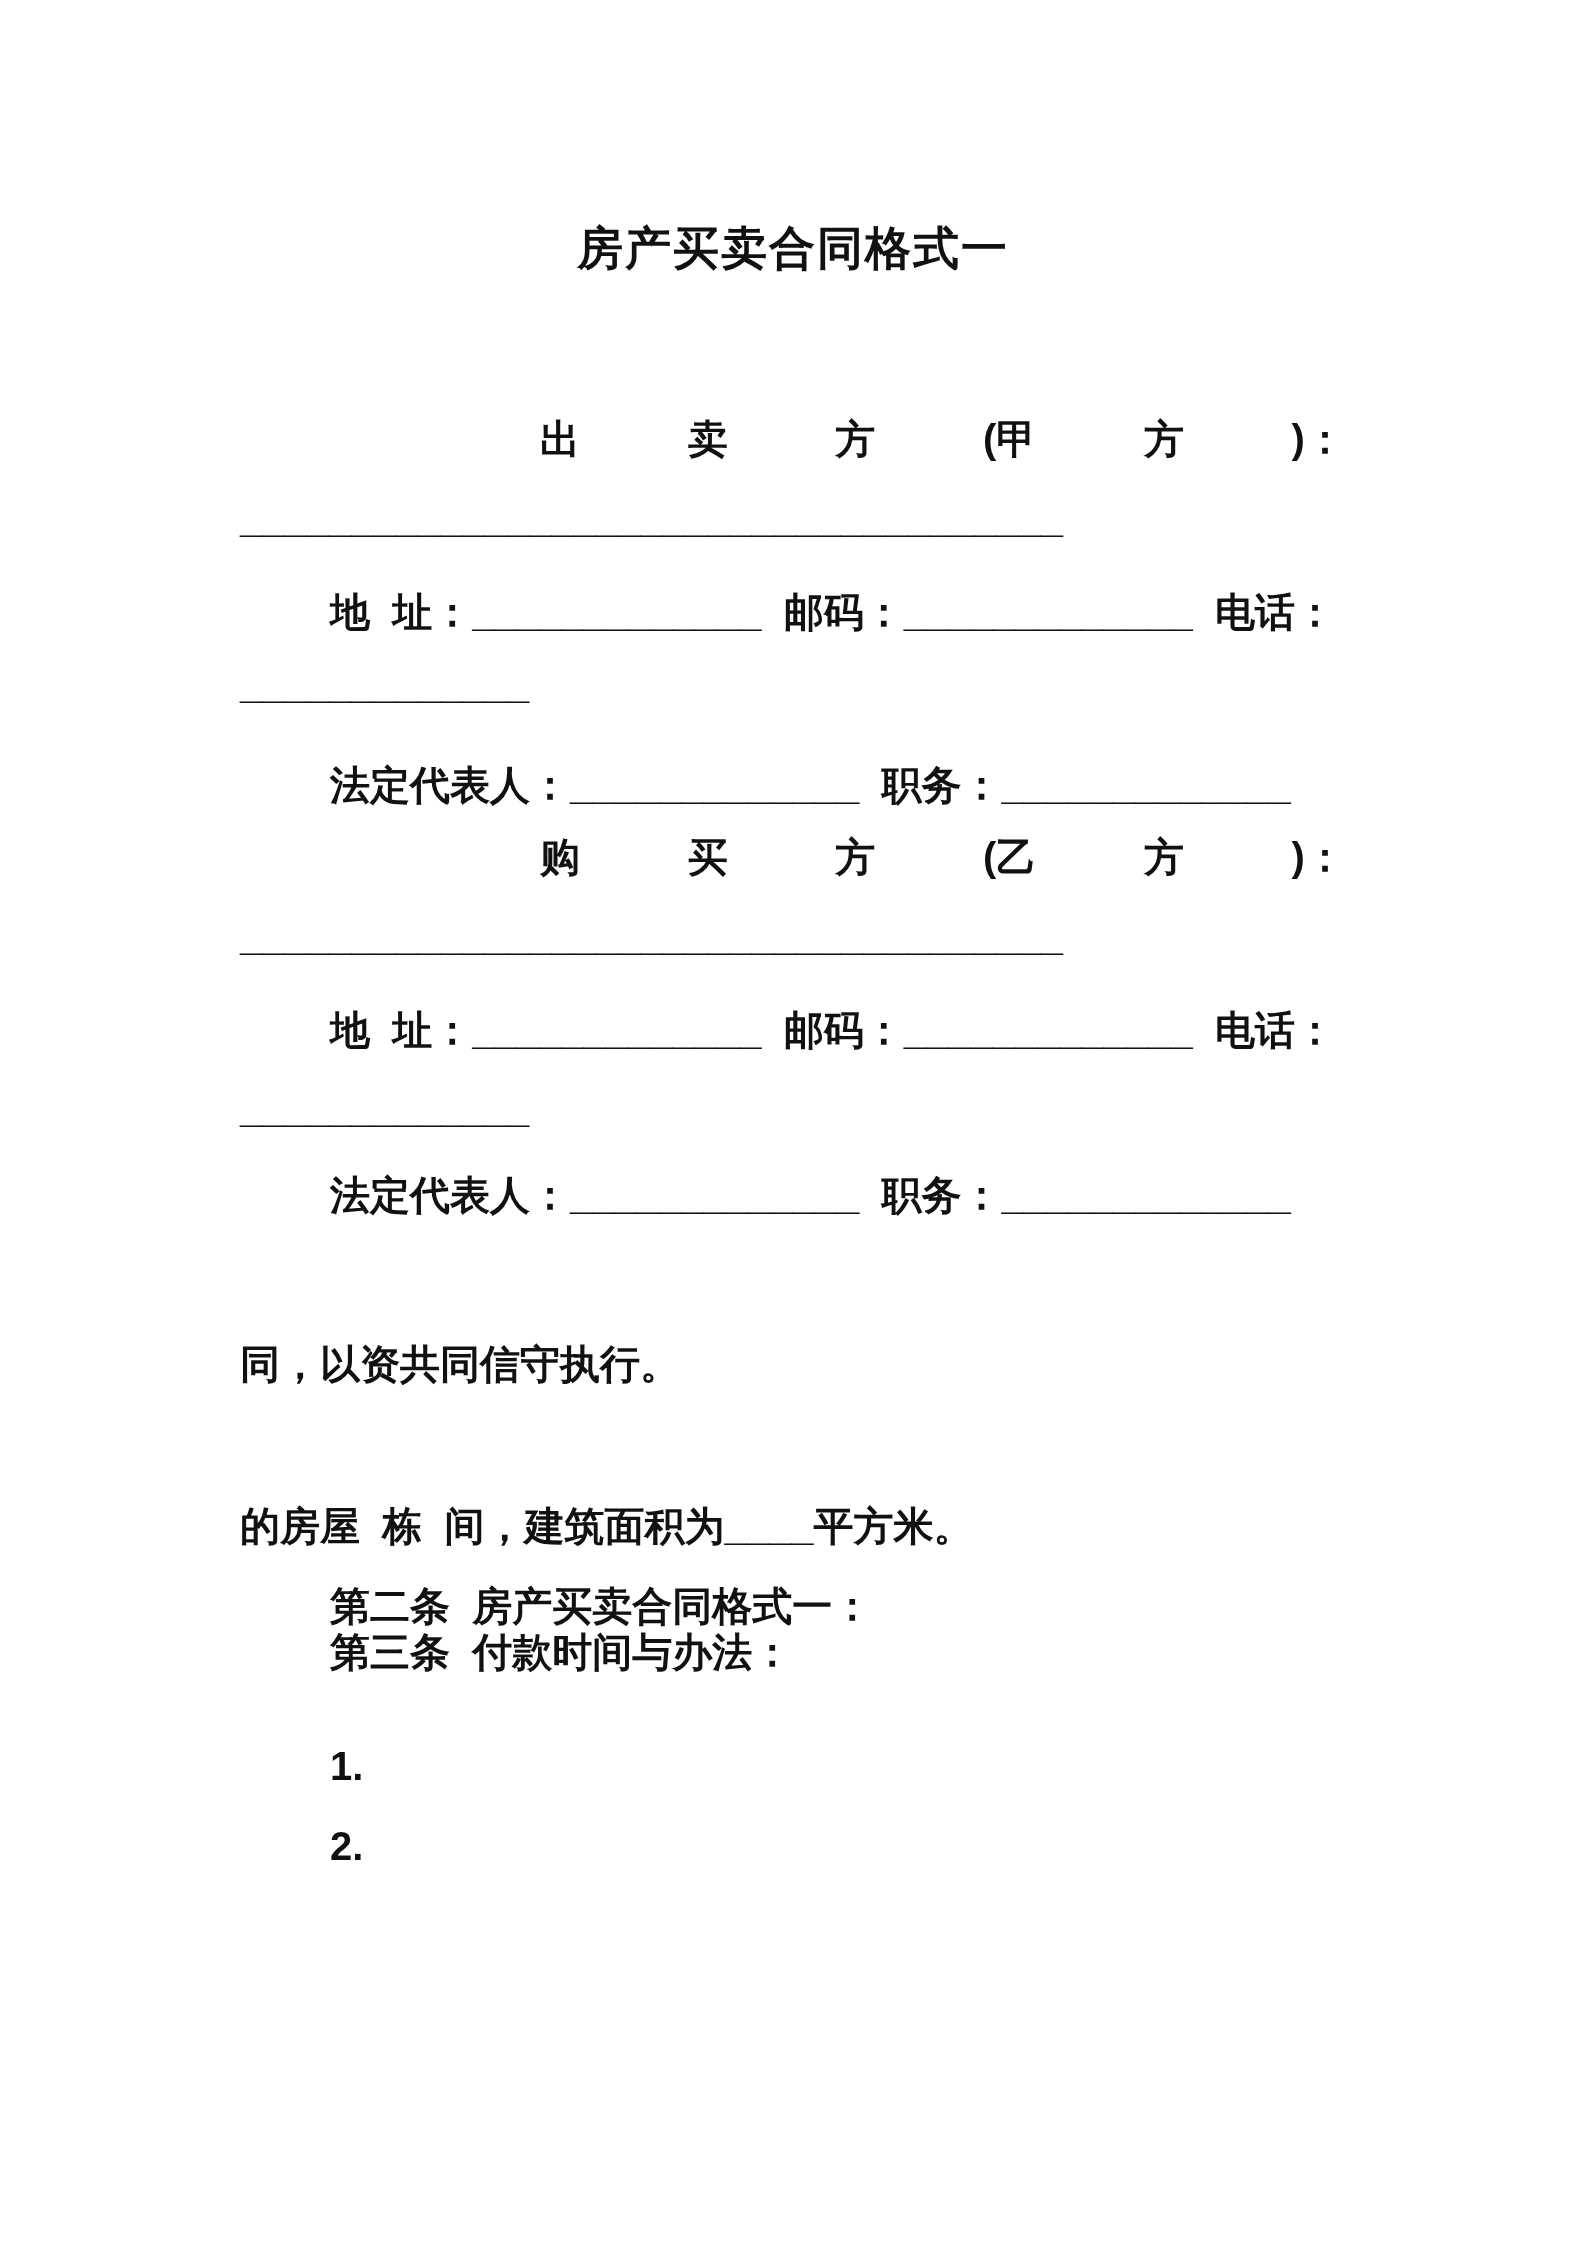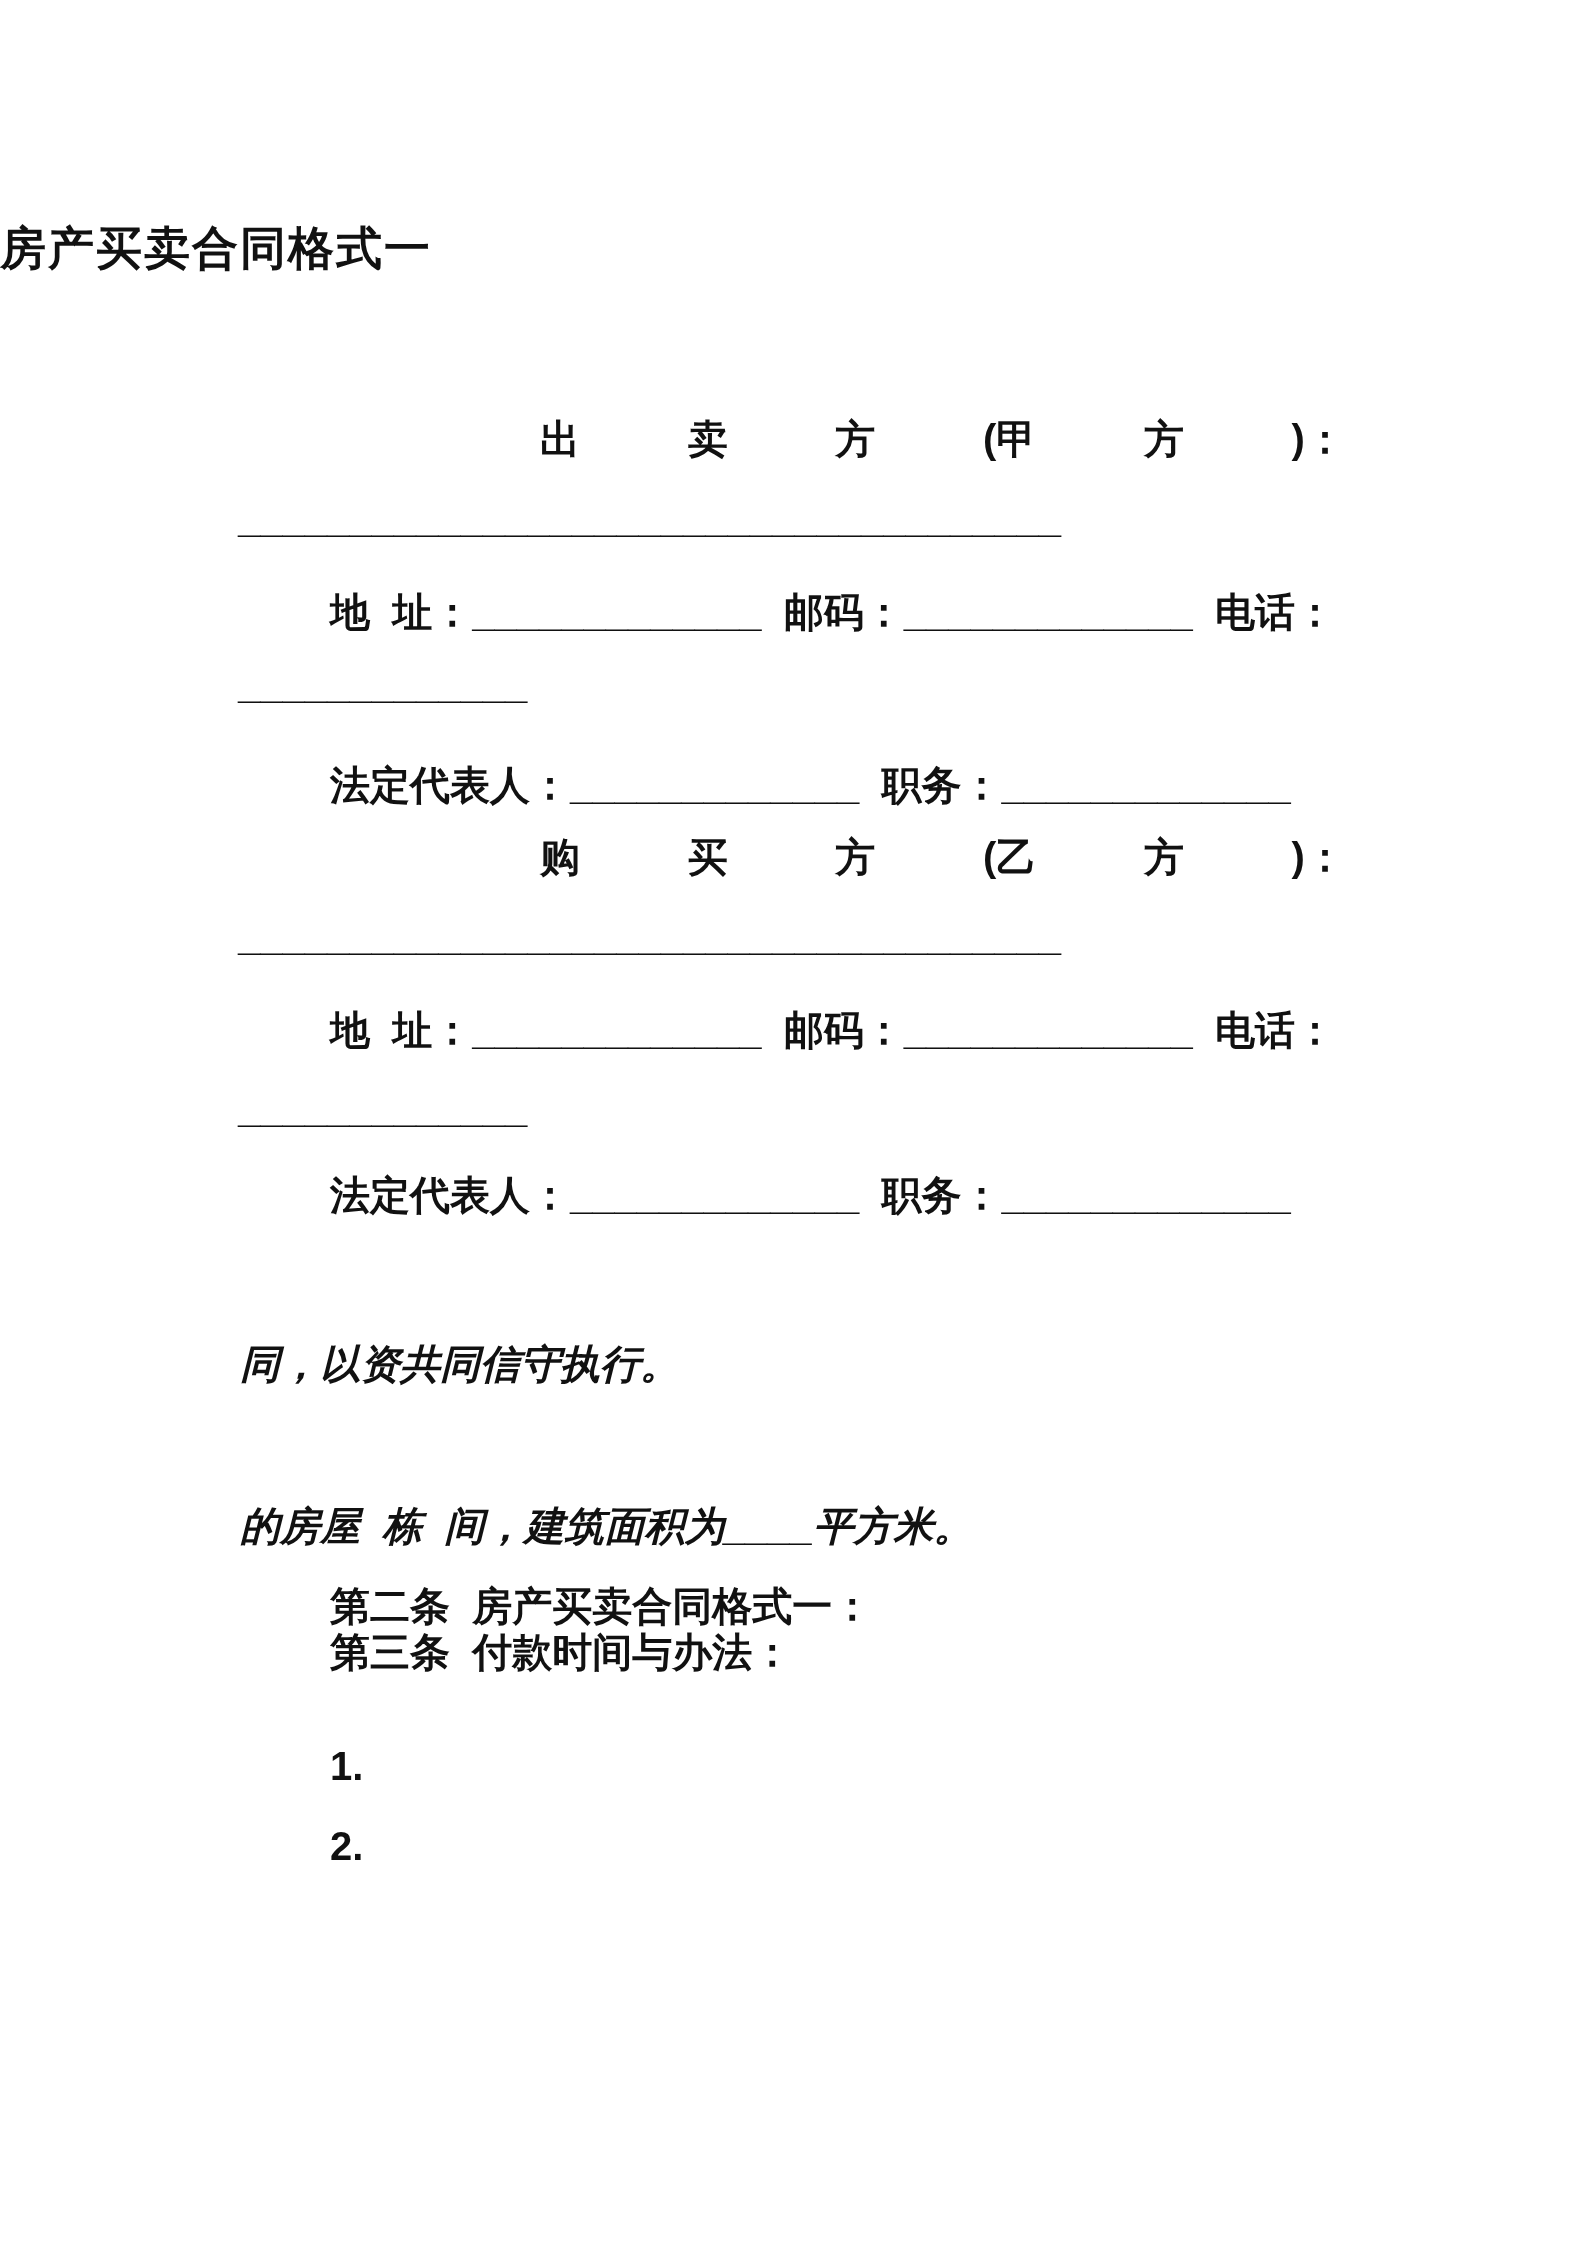--- a/index.html
+++ b/index.html
@@ -17,32 +17,33 @@
     color: #111111;
     overflow: hidden;
   }
   .title {
     position: absolute;
     top: 198px;
     left: 0;
     width: 100%;
     height: 100px;
     line-height: 100px;
+    text-align: center;
     font-size: 46px;
     letter-spacing: 2px;
     white-space: pre;
   }
   .line {
     position: absolute;
     font-size: 40px;
     height: 80px;
     line-height: 80px;
     white-space: pre;
   }
-  .l-margin { left: 240px; font-style: italic; }
+  .l-margin { left: 240px; }
   .l-indent { left: 330px; }
   .spread {
     left: 540px;
     width: 805px;
     display: flex;
     justify-content: space-between;
   }
 </style>
 </head>
 <body>

